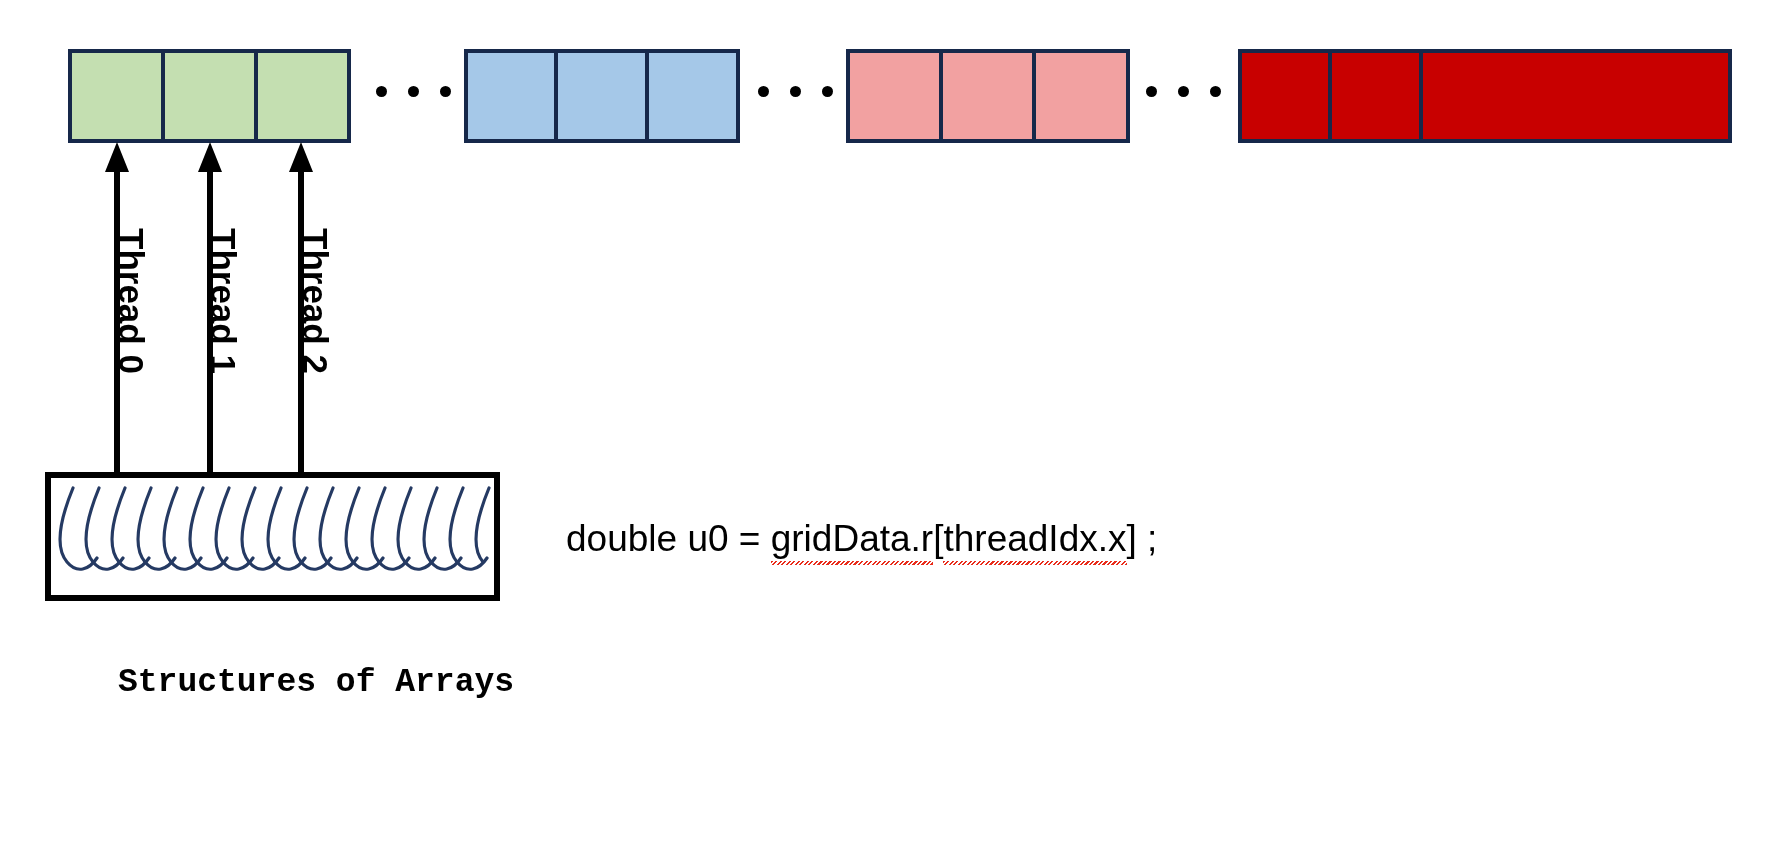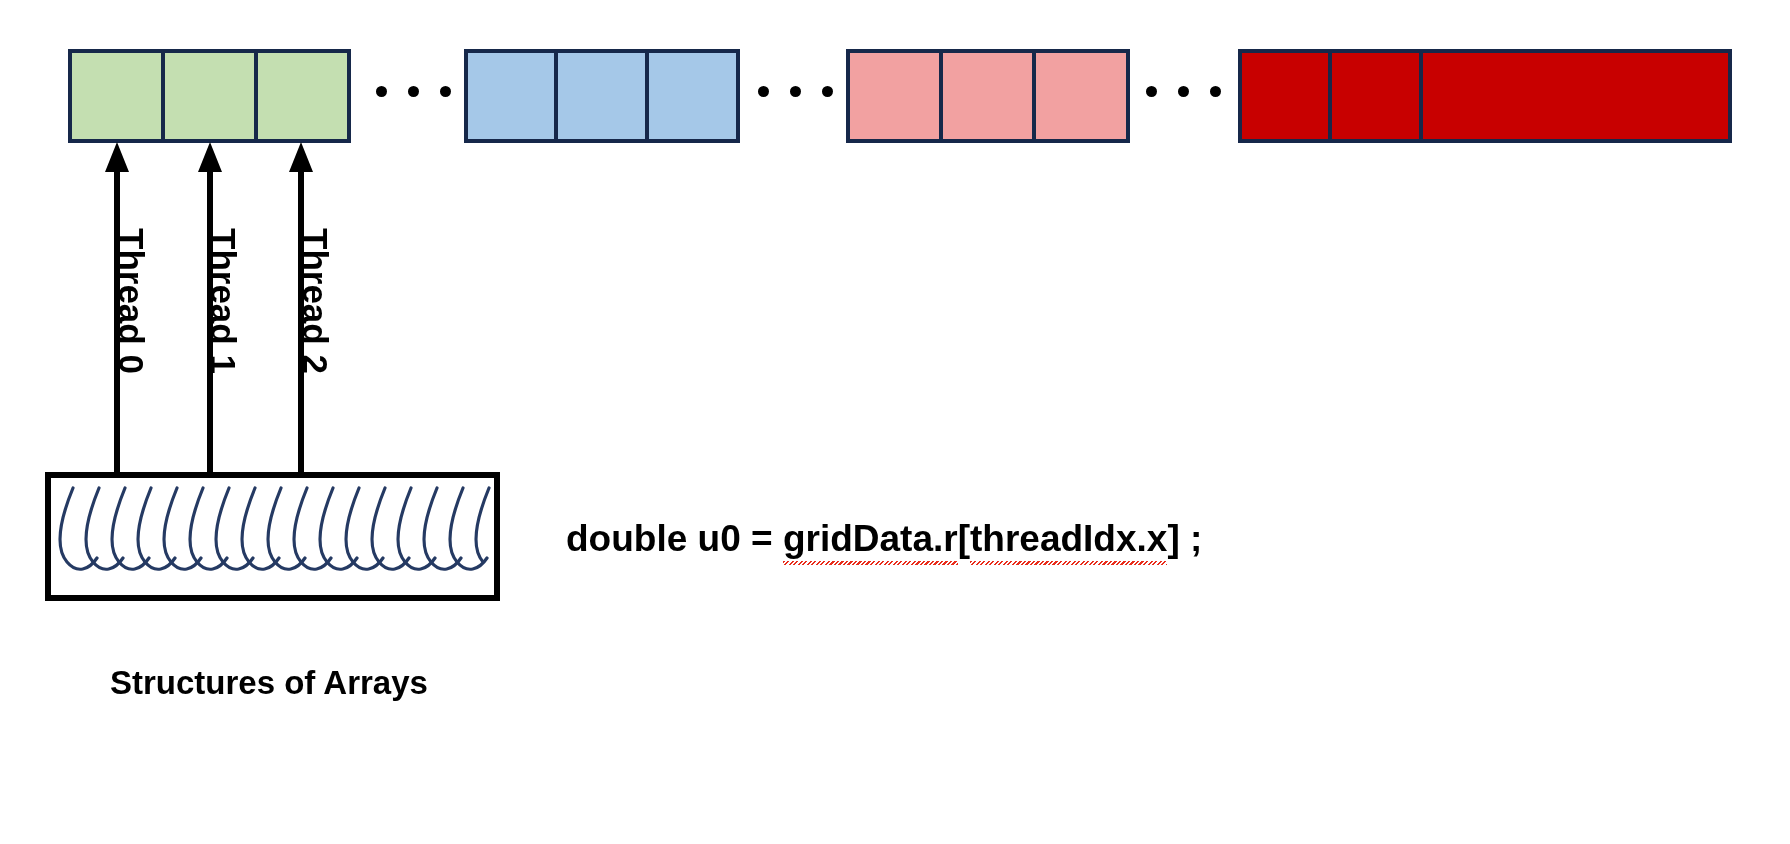--- a/index.html
+++ b/index.html
@@ -88,21 +88,21 @@
     font-weight: bold;
     font-size: 33px;
     line-height: 1.28;
     color: #000000;
     white-space: pre-line;
   }
 
   
   .code-line {
     position: absolute;
-    font-weight: bold;
+    font-weight: normal;
     font-size: 37px;
     white-space: nowrap;
     color: #000000;
   }
   .code-line .spell {
     position: relative;
     display: inline-block;
   }
   .code-line .spell::after {
     content: "";
@@ -205,21 +205,21 @@
         <path d="M308 10 C 294 44, 290 70, 302 84 C 312 96, 324 92, 332 80"></path>
         <path d="M334 10 C 320 44, 316 70, 328 84 C 338 96, 350 92, 358 80"></path>
         <path d="M360 10 C 346 44, 342 70, 354 84 C 364 96, 376 92, 384 80"></path>
         <path d="M386 10 C 372 44, 368 70, 380 84 C 390 96, 402 92, 410 80"></path>
         <path d="M412 10 C 398 44, 394 70, 406 84 C 416 96, 428 92, 436 80"></path>
         <path d="M438 10 C 424 44, 420 70, 432 84"></path>
       </g>
     </svg>
   </div>
 
-  <div class="caption" style="left:110px; top:620px;">
+  <div class="caption" style="left:118px; top:620px;font-family:Liberation Mono, monospace;">
     <div>Structures of Arrays</div>
   </div>
 
   <div class="code-line" style="left:566px; top:518px;">
     <span>double u0 = </span><span class="spell">gridData.r</span><span>[</span><span class="spell">threadIdx.x</span><span>]</span><span> ;</span>
   </div>
 
 </div>
 
 </body></html>

